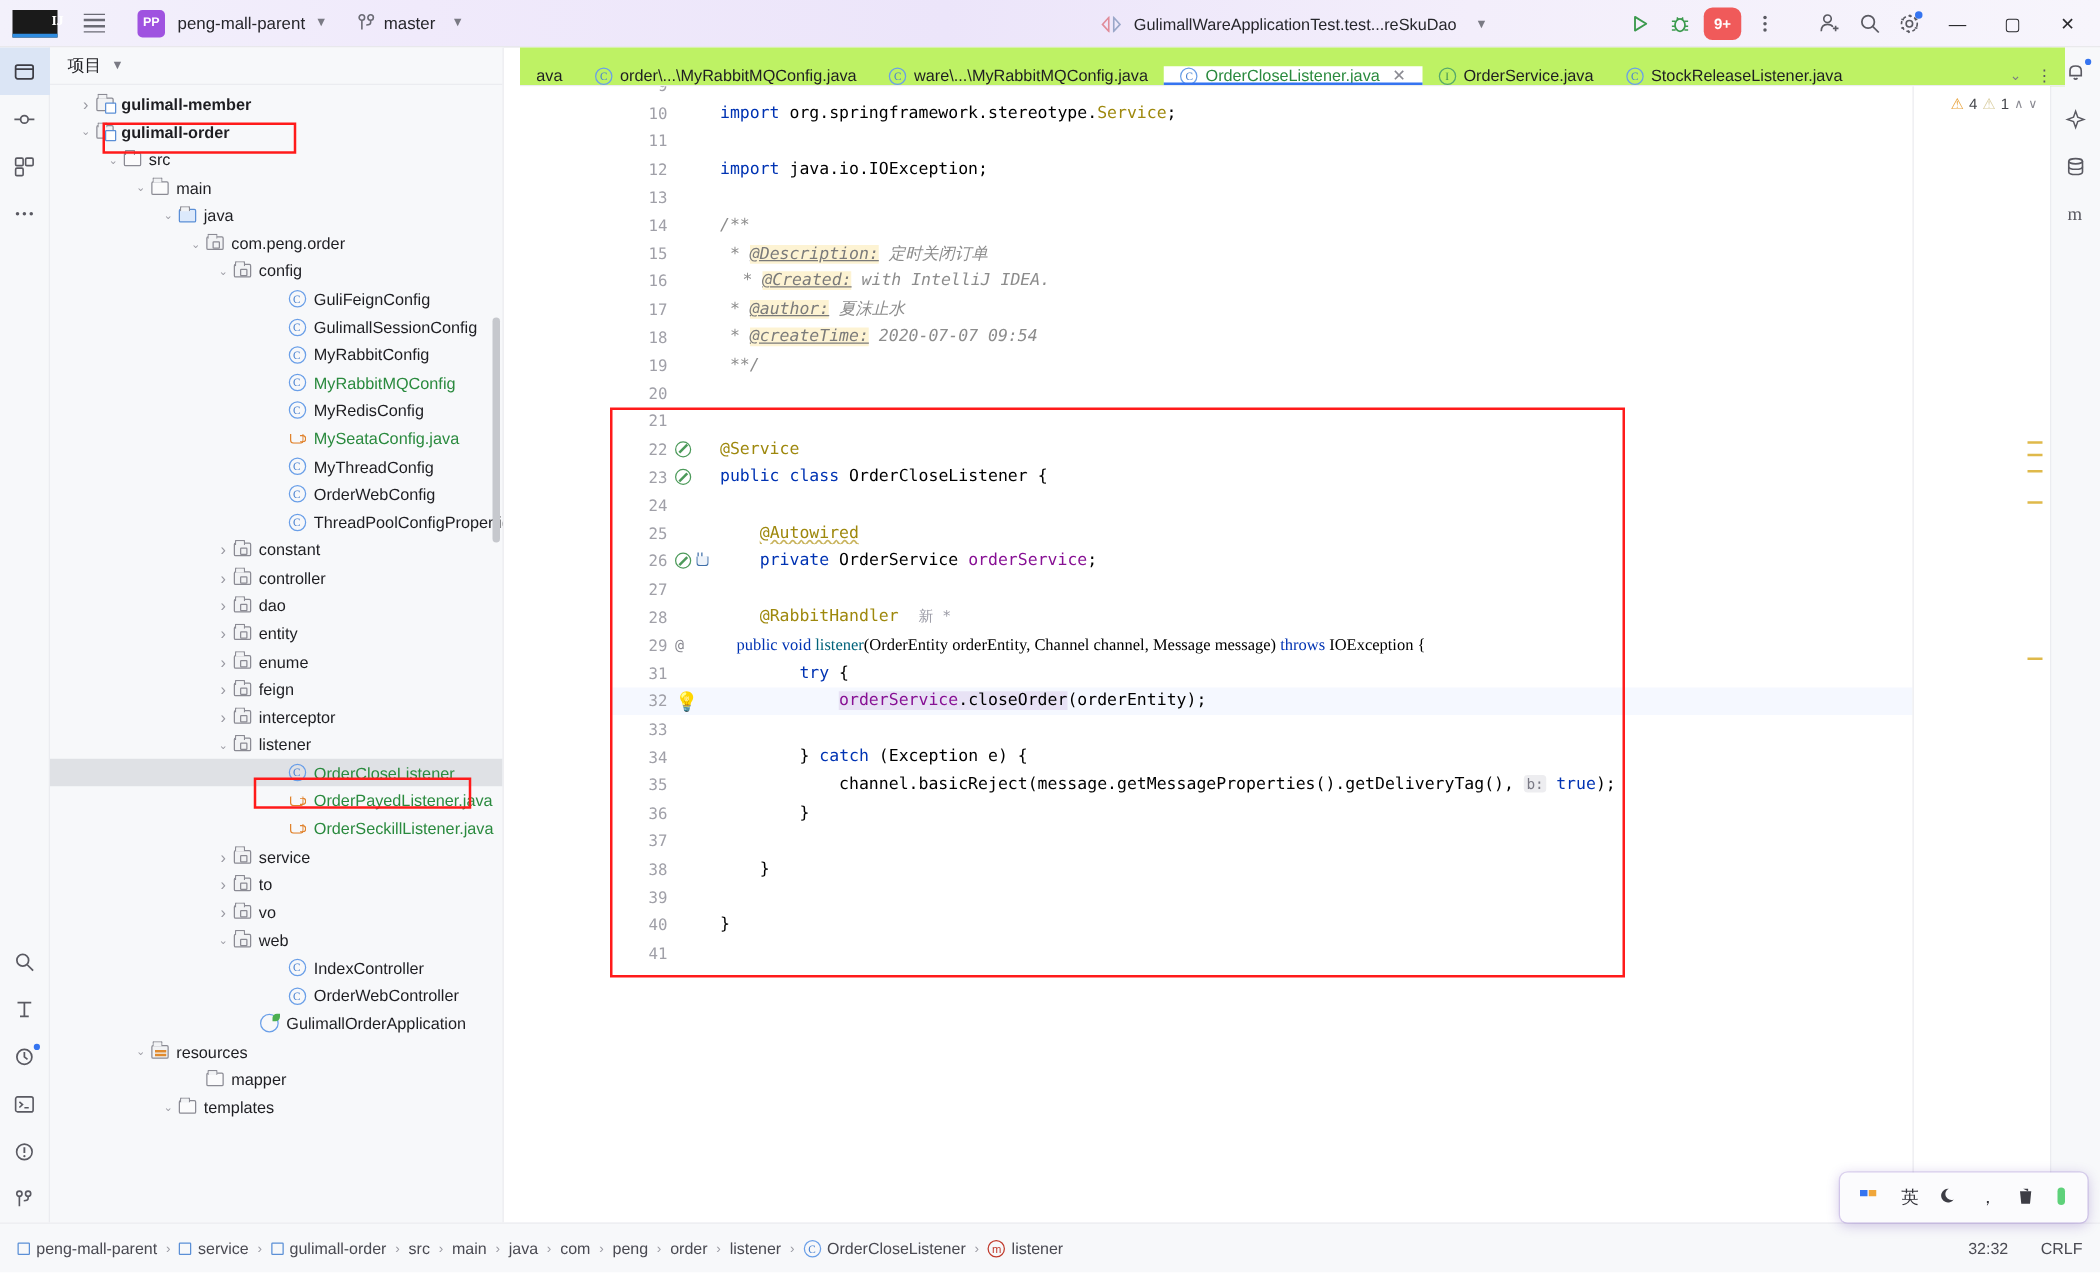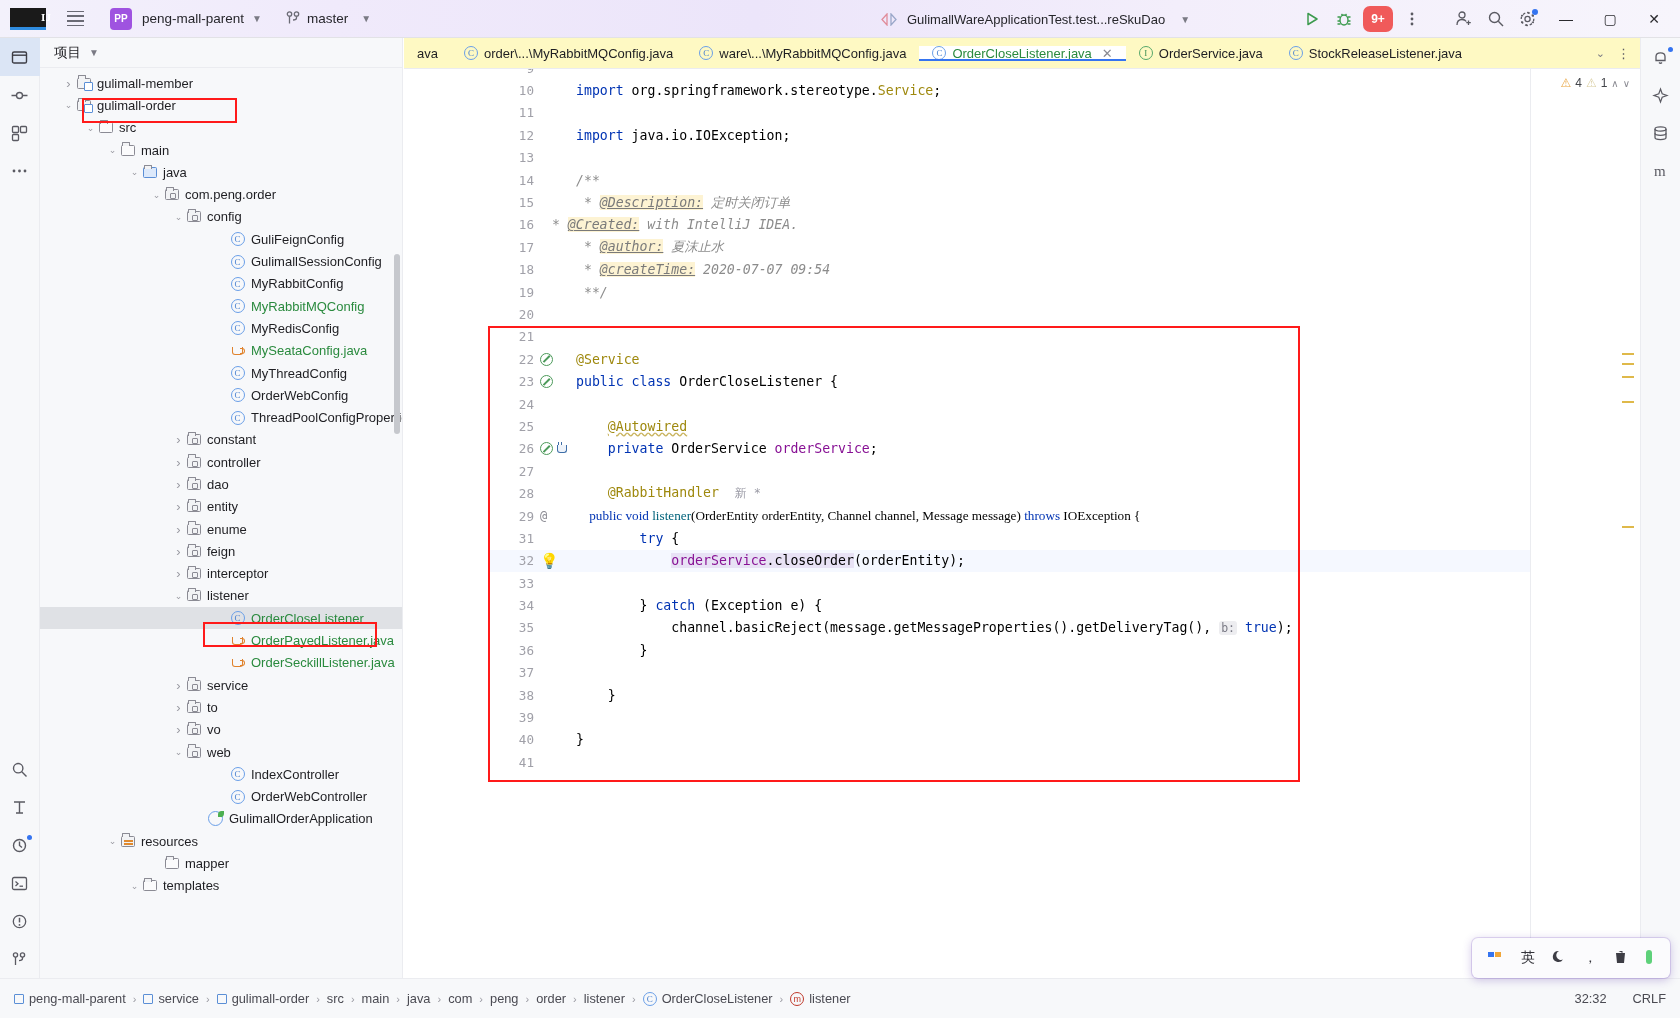--- a/index.html
+++ b/index.html
@@ -93,29 +93,29 @@
   .trow {
     height: 22.3px; display: flex; align-items: center; white-space: nowrap;
     font-size: 13px; color: #1e1e22; cursor: pointer; padding-right: 6px;
   }
   .trow.selected { background: #dfe1e5; }
   .arrow { width: 13px; height: 13px; flex: 0 0 13px; display: flex;
     align-items: center; justify-content: center; color: #9a9aa2; font-size: 9px; }
   .ticon { width: 17px; flex: 0 0 17px; display: flex; align-items: center;
     justify-content: center; margin-right: 5px; }
   .tlabel { line-height: 1; }
-  .bold { font-weight: normal; }
+  .bold { font-weight: bold; }
   .green { color: #2a8a3e; }
   .treescroll { position: absolute; right: 2px; top: 216px; width: 6px; height: 180px;
     background: #c6c8cd; border-radius: 3px; }
 
   
   .tabbar {
-    position: absolute; top: 38px; left: 404px; width: 1236px; height: 31px;
-    background: #fef9c3; display: flex; align-items: center;
+    position: absolute; top: 38px; left: 416px; width: 1236px; height: 31px;
+    background: #bef264; display: flex; align-items: flex-end;
     border-bottom: 1px solid #ebecf0; overflow: hidden;
   }
   .tab { display: flex; align-items: center; padding: 0 13px; gap: 6px;
     font-size: 13px; color: #1e1e22; cursor: pointer; white-space: nowrap; position: relative; }
   .tab.active { background: #ffffff; }
   .tab.active::after { content:''; position:absolute; left:0; right:0; bottom:0; height:2px; background:#3574f0;}
   .tab .xbtn { color: #8a8a92; font-size: 13px; margin-left: 4px; }
   .tabbar-right { margin-left: auto; display: flex; align-items: center; gap: 2px; padding-right: 6px;}
 
   
@@ -753,21 +753,21 @@
 
   <div class="editor">
     <div class="codearea" id="codearea" style="margin-top: -12px;">
         <div class="line"><span class="lnum">9</span></div>
         <div class="line"><span class="lnum">10</span><span style="margin-left: 86px;"><span class="kw">import</span> org.springframework.stereotype.<span class="cls" style="color:#9e880d">Service</span>;</span></div>
         <div class="line"><span class="lnum">11</span><span style="margin-left: 86px;"></span></div>
         <div class="line"><span class="lnum">12</span><span style="margin-left: 86px;"><span class="kw">import</span> java.io.IOException;</span></div>
         <div class="line"><span class="lnum">13</span><span style="margin-left: 86px;"></span></div>
         <div class="line"><span class="lnum">14</span><span style="margin-left: 86px;"><span class="cmt">/**</span></span></div>
         <div class="line"><span class="lnum">15</span><span style="margin-left: 86px;"><span class="cmt"> * </span><span class="cmt-tag">@Description:</span><span class="cmt-val"> 定时关闭订单</span></span></div>
-        <div class="line"><span class="lnum">16</span><span style="margin-left: 54px;"><span class="cmt"> * </span><span class="cmt-tag">@Created:</span><span class="cmt-val"> with IntelliJ IDEA.</span></span></div>
+        <div class="line"><span class="lnum">16</span><span style="margin-left: 96px;"><span class="cmt"> * </span><span class="cmt-tag">@Created:</span><span class="cmt-val"> with IntelliJ IDEA.</span></span></div>
         <div class="line"><span class="lnum">17</span><span style="margin-left: 86px;"><span class="cmt"> * </span><span class="cmt-tag">@author:</span><span class="cmt-val"> 夏沫止水</span></span></div>
         <div class="line"><span class="lnum">18</span><span style="margin-left: 86px;"><span class="cmt"> * </span><span class="cmt-tag">@createTime:</span><span class="cmt-val"> 2020-07-07 09:54</span></span></div>
         <div class="line"><span class="lnum">19</span><span style="margin-left: 86px;"><span class="cmt"> **/</span></span></div>
         <div class="line"><span class="lnum">20</span><span style="margin-left: 86px;"></span></div>
         <div class="line"><span class="lnum">21</span></div>
         <div class="line"><span class="lnum">22</span><span class="gmark"><span class="noentry"></span></span><span style="margin-left: 86px;"><span class="anno">@Service</span></span></div>
         <div class="line"><span class="lnum">23</span><span class="gmark"><span class="noentry"></span></span><span style="margin-left: 86px;"><span class="kw">public</span> <span class="kw">class</span> <span class="cls">OrderCloseListener</span> {</span></div>
         <div class="line"><span class="lnum">24</span><span style="margin-left: 86px;"></span></div>
         <div class="line"><span class="lnum">25</span><span style="margin-left: 86px;"><span>    </span><span class="anno" style="text-decoration:underline wavy #c9b45e">@Autowired</span></span></div>
         <div class="line"><span class="lnum">26</span><span class="gmark"><span class="noentry"></span><span class="javaduke"></span></span><span style="margin-left: 86px;"><span>    </span><span class="kw">private</span> <span class="cls">OrderService</span> <span class="fld">orderService</span>;</span></div>

